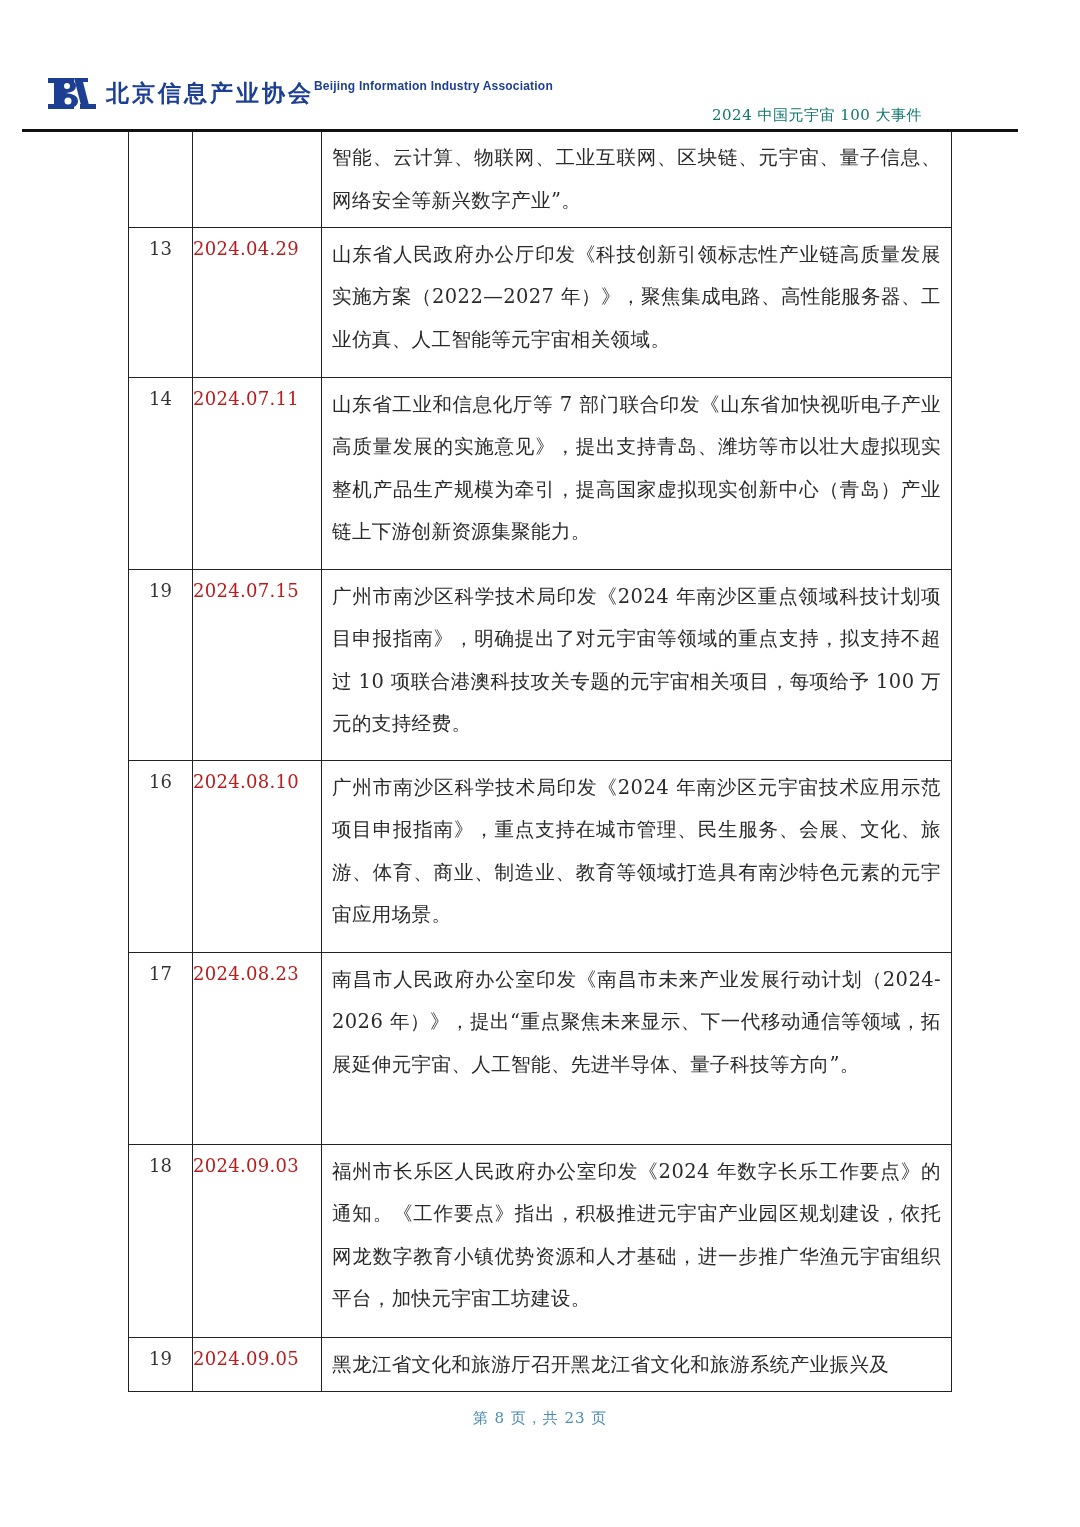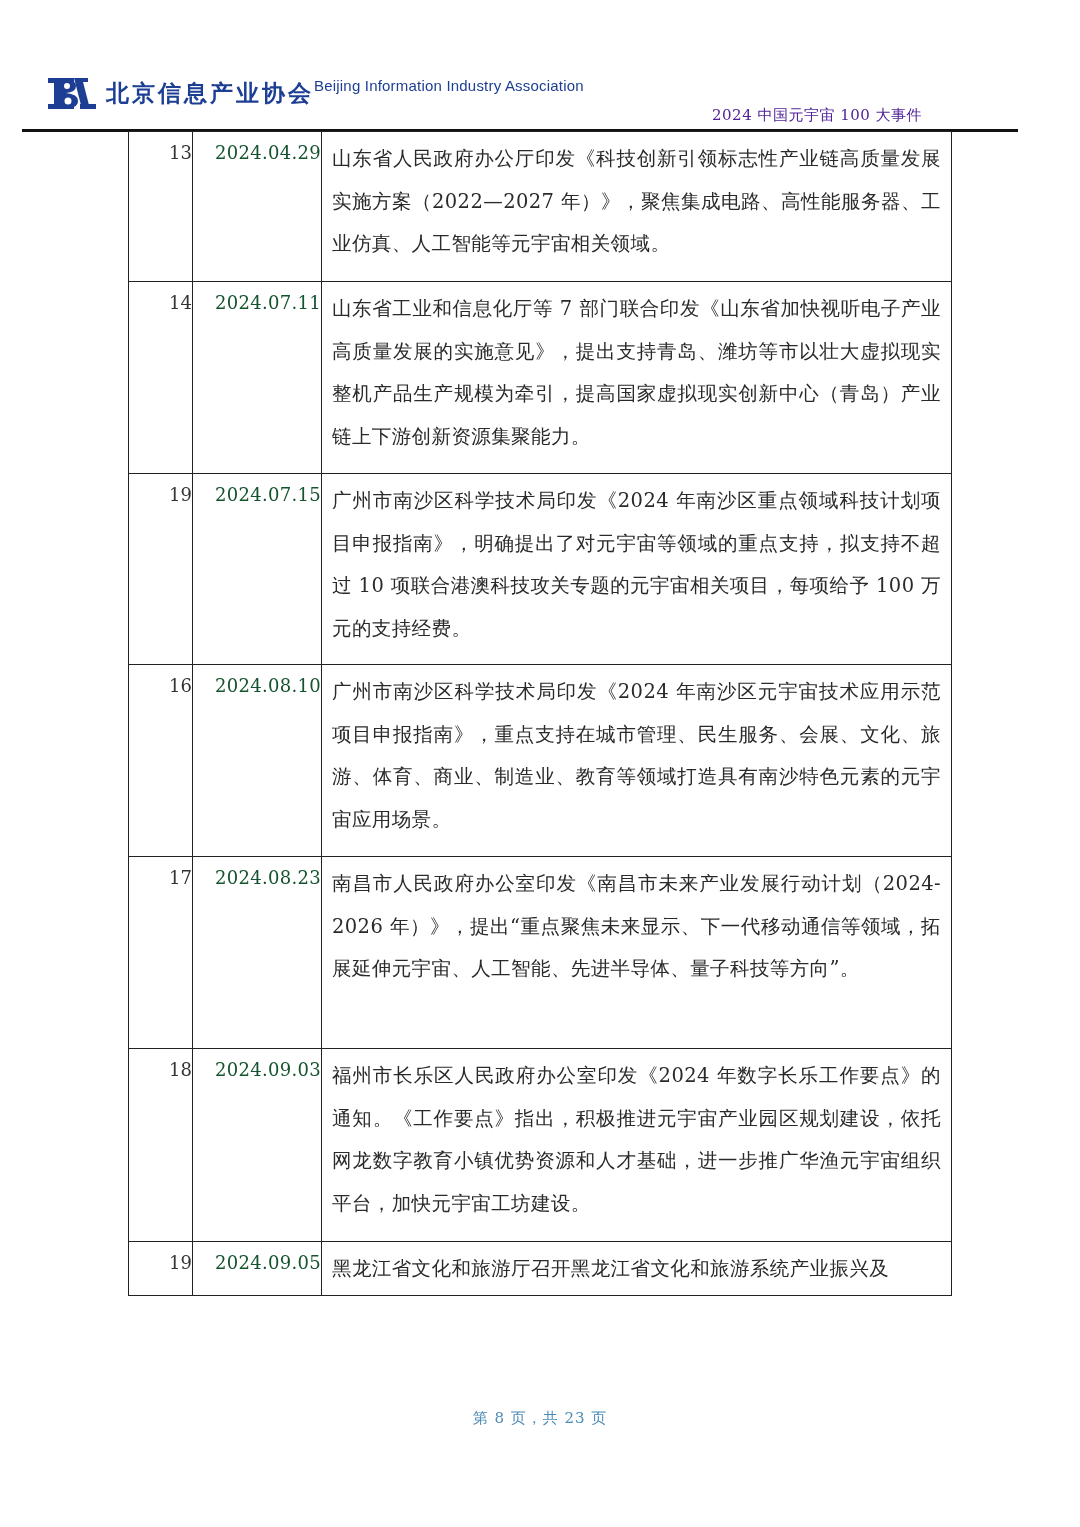--- a/index.html
+++ b/index.html
@@ -5,29 +5,29 @@
   * { box-sizing: border-box; margin: 0; padding: 0; }
   html, body { width: 1080px; height: 1527px; background: #ffffff; overflow: hidden; }
   body { position: relative; font-family: "DejaVu Serif", "Liberation Serif", serif; color: #222; }
 
   .header { position: absolute; left: 0; top: 0; width: 1080px; height: 132px; }
   .logo { position: absolute; left: 48px; top: 76px; display: flex; align-items: center; }
   .logo-mark { width: 50px; height: 34px; position: relative; }
   .logo-mark svg { display: block; }
   .logo-text { margin-left: 8px; display: flex; }
   .logo-cn { font-family: "DejaVu Sans", "Liberation Sans", sans-serif; font-weight: bold; color: #1c3f94; font-size: 23px; letter-spacing: 3px; line-height: 26px; }
-  .logo-en { font-family: "Liberation Sans", "DejaVu Sans", sans-serif; font-weight: normal; color: #1c3f94; font-size: 15px; line-height: 12px; letter-spacing: 0.2px; }
+  .logo-en { font-family: "Liberation Sans", "DejaVu Sans", sans-serif; font-weight: bold; color: #1c3f94; font-size: 12px; line-height: 12px; letter-spacing: 0.2px; }
 
-  .doc-title { position: absolute; left: 712px; top: 106px; font-size: 15px; color: #4c1d95; letter-spacing: 0.5px; font-family: "DejaVu Serif", "Liberation Serif", serif; }
+  .doc-title { position: absolute; left: 712px; top: 106px; font-size: 15px; color: #0f766e; letter-spacing: 0.5px; font-family: "DejaVu Serif", "Liberation Serif", serif; }
   .header-rule { position: absolute; left: 22px; top: 129px; width: 996px; height: 3px; background: #111; }
 
   .events-table { position: absolute; left: 128px; top: 131px; width: 824px; border-collapse: collapse; table-layout: fixed; }
   .events-table td { border: 1.5px solid #222; vertical-align: top; }
-  .events-table td.col-no { width: 64px; text-align: right; padding-top: 10px; font-size: 18px; color: #333; }
-  .events-table td.col-date { width: 129px; text-align: right; padding-top: 10px; font-size: 18px; color: #14532d; letter-spacing: 0.3px; }
+  .events-table td.col-no { width: 64px; text-align: center; padding-top: 10px; font-size: 18px; color: #333; }
+  .events-table td.col-date { width: 129px; text-align: left; padding-top: 10px; font-size: 18px; color: #b91c1c; letter-spacing: 0.3px; }
   .events-table td.col-desc { padding: 6px 10px 0 10px; font-size: 19.5px; line-height: 42.5px; color: #2a2a2a; text-align: justify; letter-spacing: 0.4px; }
   .events-table tr.row-cont td { border-top: none; }
 
   .footer { position: absolute; left: 0; top: 1409px; width: 1080px; text-align: center; font-size: 15px; color: #4a8bb5; letter-spacing: 1px; }
 </style>
 </head>
 <body>
 
 <div class="header">
   <div class="logo">
@@ -48,20 +48,25 @@
       <span class="logo-cn">北京信息产业协会</span>
       <span class="logo-en">Beijing Information Industry Association</span>
     </div>
   </div>
   <div class="doc-title">2024 中国元宇宙 100 大事件</div>
   <div class="header-rule"></div>
 </div>
 
 <table class="events-table">
   <tbody id="table-body">
+    <tr class="row-cont" style="height: 96px;">
+      <td class="col-no"></td>
+      <td class="col-date"></td>
+      <td class="col-desc">智能、云计算、物联网、工业互联网、区块链、元宇宙、量子信息、网络安全等新兴数字产业”。</td>
+    </tr>
     <tr style="height: 150px;">
       <td class="col-no">13</td>
       <td class="col-date">2024.04.29</td>
       <td class="col-desc">山东省人民政府办公厅印发《科技创新引领标志性产业链高质量发展实施方案（2022—2027 年）》，聚焦集成电路、高性能服务器、工业仿真、人工智能等元宇宙相关领域。</td>
     </tr>
     <tr style="height: 192px;">
       <td class="col-no">14</td>
       <td class="col-date">2024.07.11</td>
       <td class="col-desc">山东省工业和信息化厅等 7 部门联合印发《山东省加快视听电子产业高质量发展的实施意见》，提出支持青岛、潍坊等市以壮大虚拟现实整机产品生产规模为牵引，提高国家虚拟现实创新中心（青岛）产业链上下游创新资源集聚能力。</td>
     </tr>

